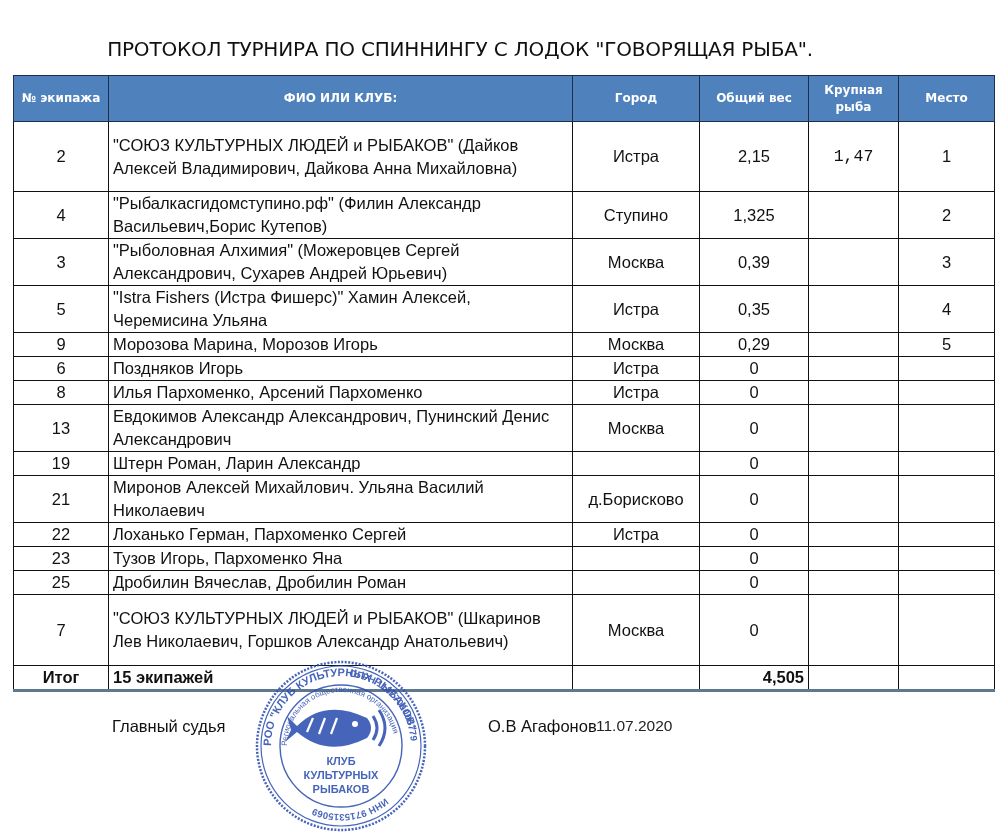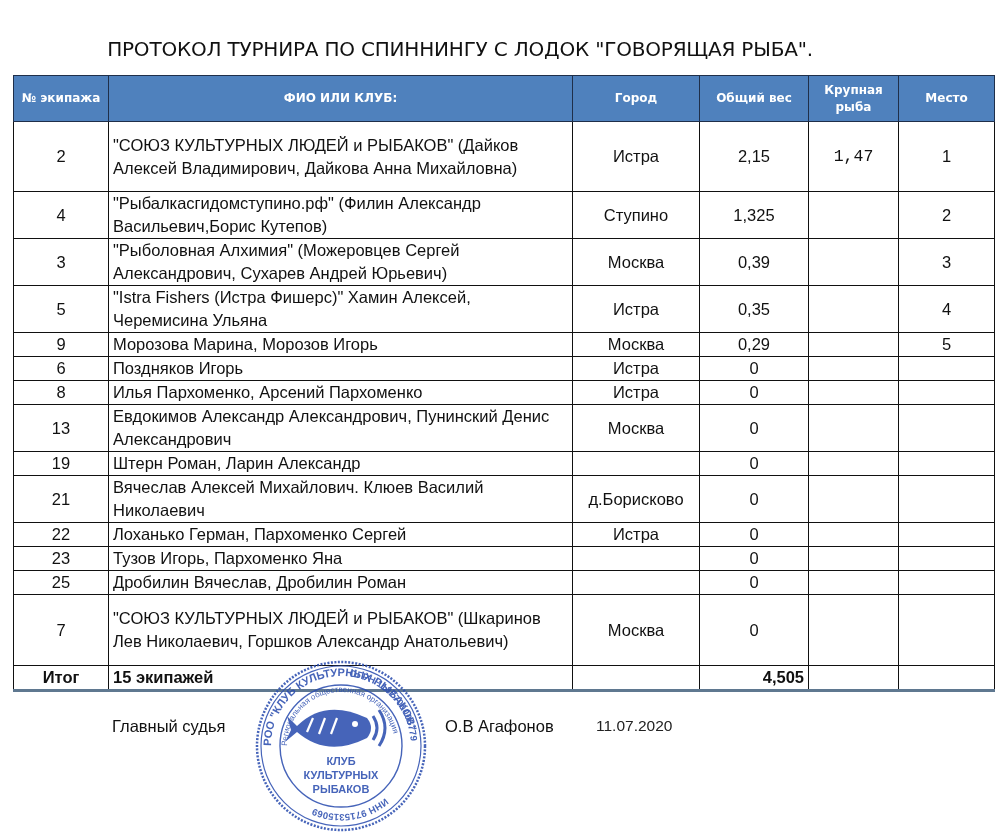--- a/index.html
+++ b/index.html
@@ -118,21 +118,21 @@
       <tr style="height: 23px;">
         <td class="num">19</td>
         <td class="name">Штерн Роман, Ларин Александр</td>
         <td class="city"></td>
         <td class="weight">0</td>
         <td class="bigfish"></td>
         <td class="place"></td>
       </tr>
       <tr style="height: 47px;">
         <td class="num">21</td>
-        <td class="name">Вячеслав Алексей Михайлович. Клюев Василий Николаевич</td>
+        <td class="name">Миронов Алексей Михайлович. Ульяна Василий Николаевич</td>
         <td class="city bottom">д.Борисково</td>
         <td class="weight">0</td>
         <td class="bigfish"></td>
         <td class="place"></td>
       </tr>
       <tr style="height: 24px;">
         <td class="num">22</td>
         <td class="name">Лоханько Герман, Пархоменко Сергей</td>
         <td class="city">Истра</td>
         <td class="weight">0</td>
@@ -170,21 +170,21 @@
       <td class="name">15 экипажей</td>
       <td class="city"></td>
       <td class="weight">4,505</td>
       <td class="bigfish"></td>
       <td class="place"></td>
     </tr>
   </tfoot>
 </table>
 
 <div class="footer-label" style="left:112px;">Главный судья</div>
-<div class="footer-label" style="left:401px;padding-left:44px;">О.В Агафонов</div>
+<div class="footer-label" style="left:444px;padding-left:44px;">О.В Агафонов</div>
 <div class="footer-date">11.07.2020</div>
 
 <svg class="stamp" viewBox="0 0 172 172">
   <defs>
     <path id="outerArc" d="M 86 86 m -70 0 a 70 70 0 1 1 140 0"></path>
     <path id="innerArc" d="M 86 86 m -54 0 a 54 54 0 1 1 108 0"></path>
     <path id="rightArc" d="M 86 86 m 0 -70 a 70 70 0 0 1 0 140"></path>
     <path id="bottomArc" d="M 86 86 m 62 28 a 68 68 0 0 1 -124 0"></path>
   </defs>
   <g fill="none" stroke="#2d4fb0">

